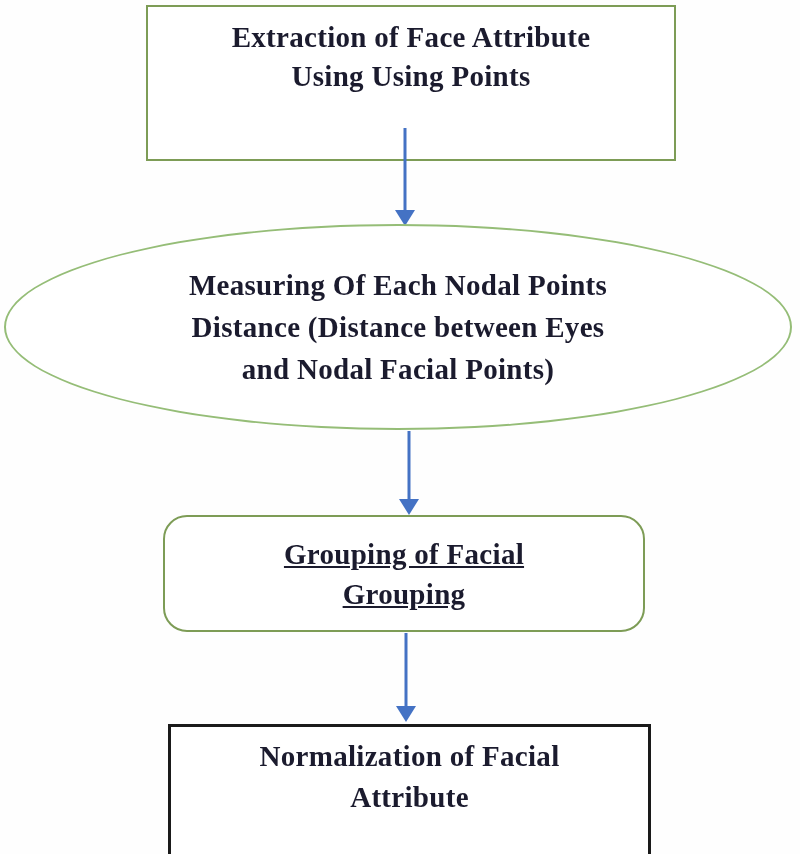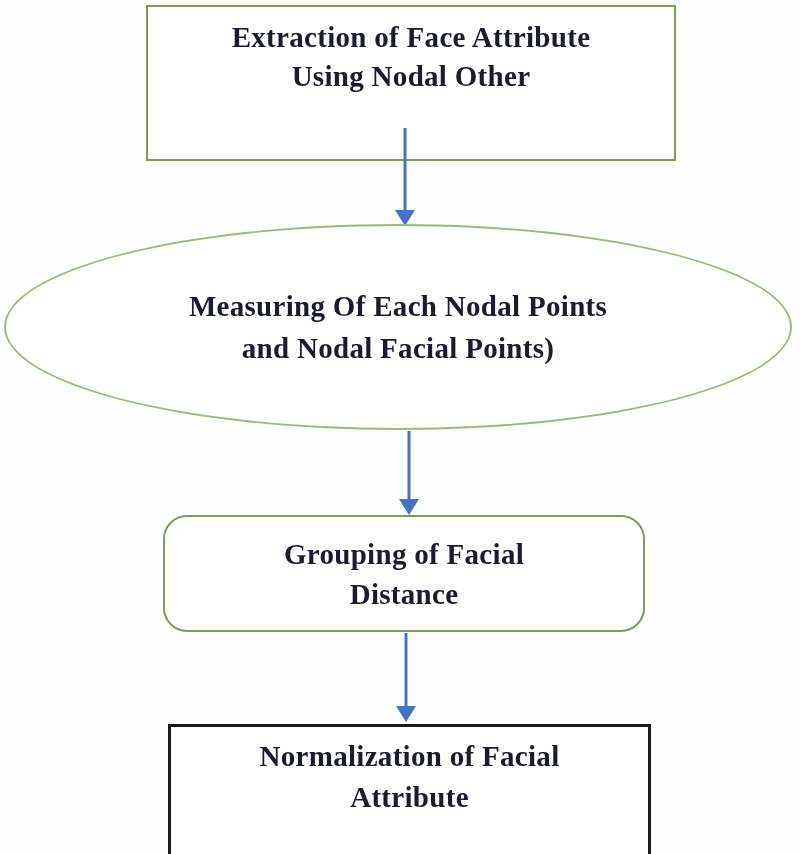--- a/index.html
+++ b/index.html
@@ -50,20 +50,21 @@
   
   #node-grouping {
     left: 163px; top: 515px;
     width: 482px; height: 117px;
     border: 2px solid var(--green-dark, #7d9c56);
     border-radius: 24px;
     display: flex;
     flex-direction: column;
     justify-content: center;
     line-height: 40px;
+    text-decoration: underline;
   }
   
   #node-normalization {
     left: 168px; top: 724px;
     width: 483px; height: 162px;
     border: 3px solid #1a1a1a;
     padding-top: 9px;
     line-height: 41px;
   }
   
@@ -97,41 +98,42 @@
   #arrow-3 { left: 396px; top: 633px; height: 89px; }
   #arrow-3 .shaft { height: 75px; }
 </style>
 </head>
 <body>
 
 <div id="stage" style="--green-dark: #7d9c56; --green-light: #95bd77; --arrow-color: #4472c4; --text-color: #1b1b2e; background: rgb(254, 254, 254);">
 
   <div class="node" id="node-extraction">
     <span class="line">Extraction of Face Attribute</span>
-    <span class="line">Using Nodal Other</span>
+    <span class="line">Using Using Points</span>
   </div>
 
   <div class="arrow" id="arrow-1">
     <div class="shaft"></div>
     <div class="head"></div>
   </div>
 
   <div class="node" id="node-measuring">
     <span class="line">Measuring Of Each Nodal Points</span>
+    <span class="line">Distance (Distance between Eyes</span>
     <span class="line">and Nodal Facial Points)</span>
   </div>
 
   <div class="arrow" id="arrow-2">
     <div class="shaft"></div>
     <div class="head"></div>
   </div>
 
   <div class="node" id="node-grouping">
     <span class="line">Grouping of Facial</span>
-    <span class="line">Distance</span>
+    <span class="line">Grouping</span>
   </div>
 
   <div class="arrow" id="arrow-3">
     <div class="shaft"></div>
     <div class="head"></div>
   </div>
 
   <div class="node" id="node-normalization">
     <span class="line">Normalization of Facial</span>
     <span class="line">Attribute</span>

